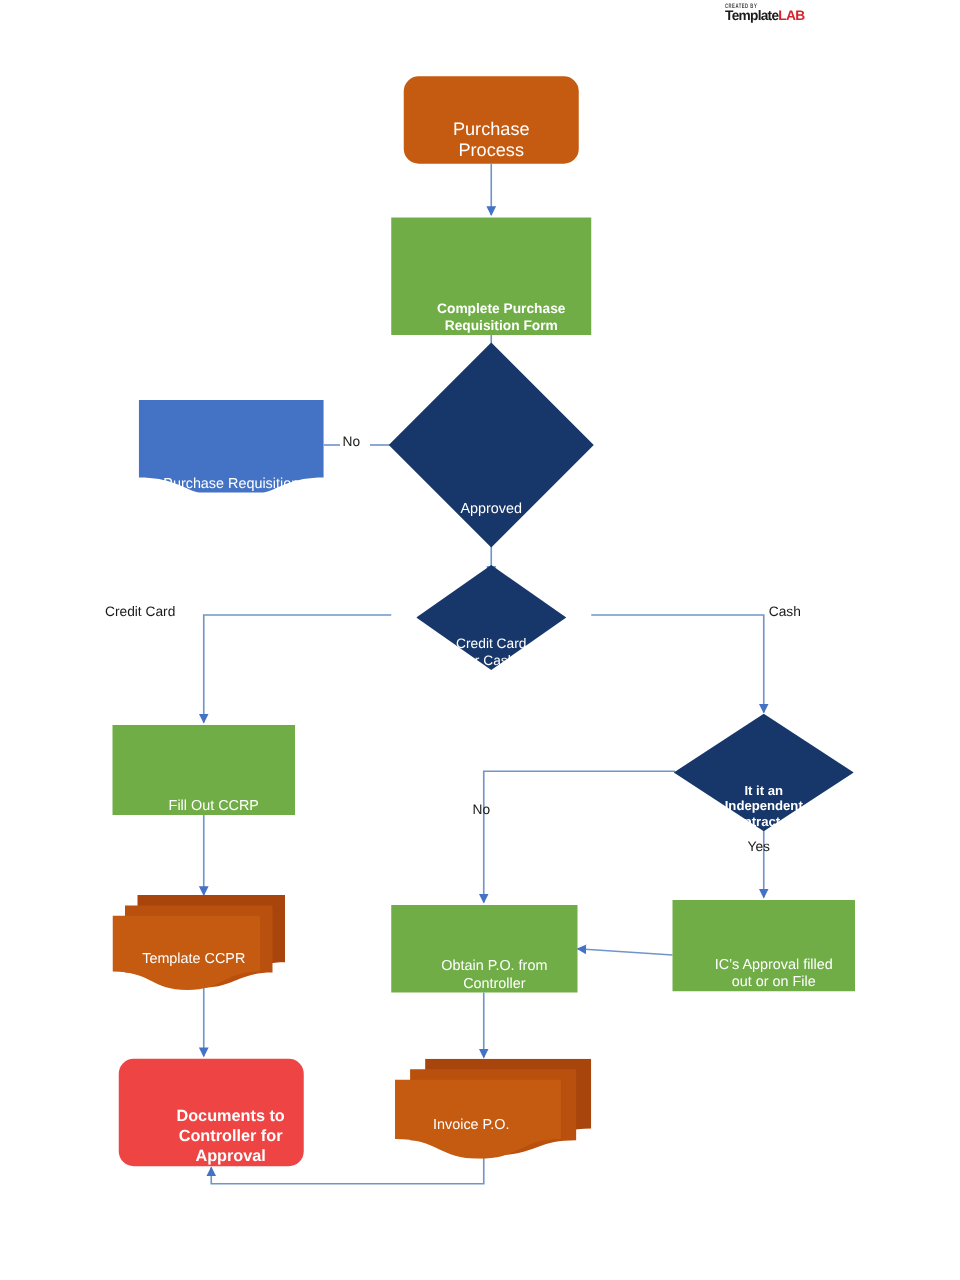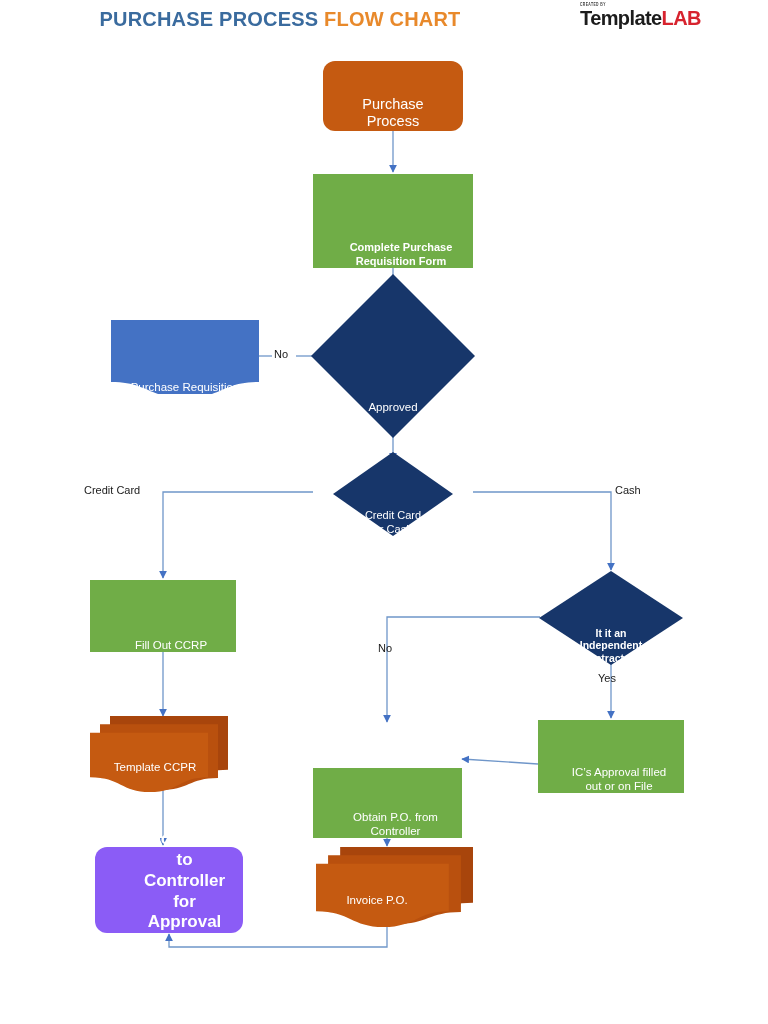--- a/index.html
+++ b/index.html
@@ -46,21 +46,21 @@
     font-size: 3.4px;
     font-weight: bold;
     letter-spacing: 0.4px;
     color: #3d3d3d;
     transform: scaleY(1.5);
     transform-origin: left top;
     margin-bottom: 2px;
   }
   #brand-logo .logo-word {
     display: block;
-    font-size: 20px;
+    font-size: 11px;
     font-weight: bold;
     letter-spacing: -0.6px;
     white-space: nowrap;
   }
   #brand-logo .lw-dark { color: #1c1c1c; }
   #brand-logo .lw-red  { color: #D7232E; }
 
   
   #connectors {
     position: absolute;
@@ -88,23 +88,23 @@
   }
 
   
   .term {
     border-radius: 12px;
     background: #C55A11;
     font-size: 14.5px;
     font-weight: normal;
   }
   .term.gold {
-    background: #8b5cf6;
-    font-weight: bold;
-    font-size: 17px;
+    background: #ef4444;
+    font-weight: bold;
+    font-size: 13px;
     padding-left: 31px;
   }
 
   
   .process {
     background: #70AD47;
     font-size: 11px;
     font-weight: bold;
     padding-left: 16px;
   }
@@ -169,24 +169,20 @@
     white-space: normal;
     width: 10px;
     line-height: 1.5;
     text-align: center;
   }
 </style>
 </head>
 <body>
 
 <div id="header">
-  <div id="chart-title">
-    <span class="t-main">PURCHASE PROCESS</span>
-    <span class="t-sub">FLOW CHART</span>
-  </div>
   <div id="brand-logo">
     <span class="credited">CREATED BY</span>
     <span class="logo-word"><span class="lw-dark">Template</span><span class="lw-red">LAB</span></span>
   </div>
 </div>
 
 <svg id="connectors" viewBox="0 0 768 1024">
   <defs>
     <marker id="ah" markerWidth="8" markerHeight="8" refX="5.4" refY="3" orient="auto" markerUnits="strokeWidth">
       <path d="M0,0 L6,3 L0,6 z" fill="#4472C4"></path>
@@ -264,21 +260,21 @@
 
 <div class="node multidoc" style="left:90px; top:716px; width:138px; height:76px;">
   <svg viewBox="0 0 138 82" preserveAspectRatio="none">
     <path d="M20,0 L138,0 L138,58 C109,58 109,71 80,71 C51,71 51,58 20,58 Z" fill="#A8450C"></path>
     <path d="M10,9 L128,9 L128,67 C99,67 99,80 70,80 C41,80 41,67 10,67 Z" fill="#B9500E"></path>
     <path d="M0,18 L118,18 L118,66 C89,66 89,82 60,82 C31,82 31,66 0,66 Z" fill="#C55A11"></path>
   </svg>
   <span class="label" style="left:0; top:44px; width:118px; text-align:center;">Template CCPR</span>
 </div>
 
-<div class="node process plain" style="left:313px; top:768px; width:149px; height:70px;">
+<div class="node process plain" style="left:313px; top:724px; width:149px; height:70px;">
   <span class="label">Obtain P.O. from
 Controller</span>
 </div>
 
 <div class="node process plain" style="left:538px; top:720px; width:146px; height:73px;">
   <span class="label">IC’s Approval filled
 out or on File</span>
 </div>
 
 <div class="node term gold" style="left:95px; top:847px; width:148px; height:86px;">

